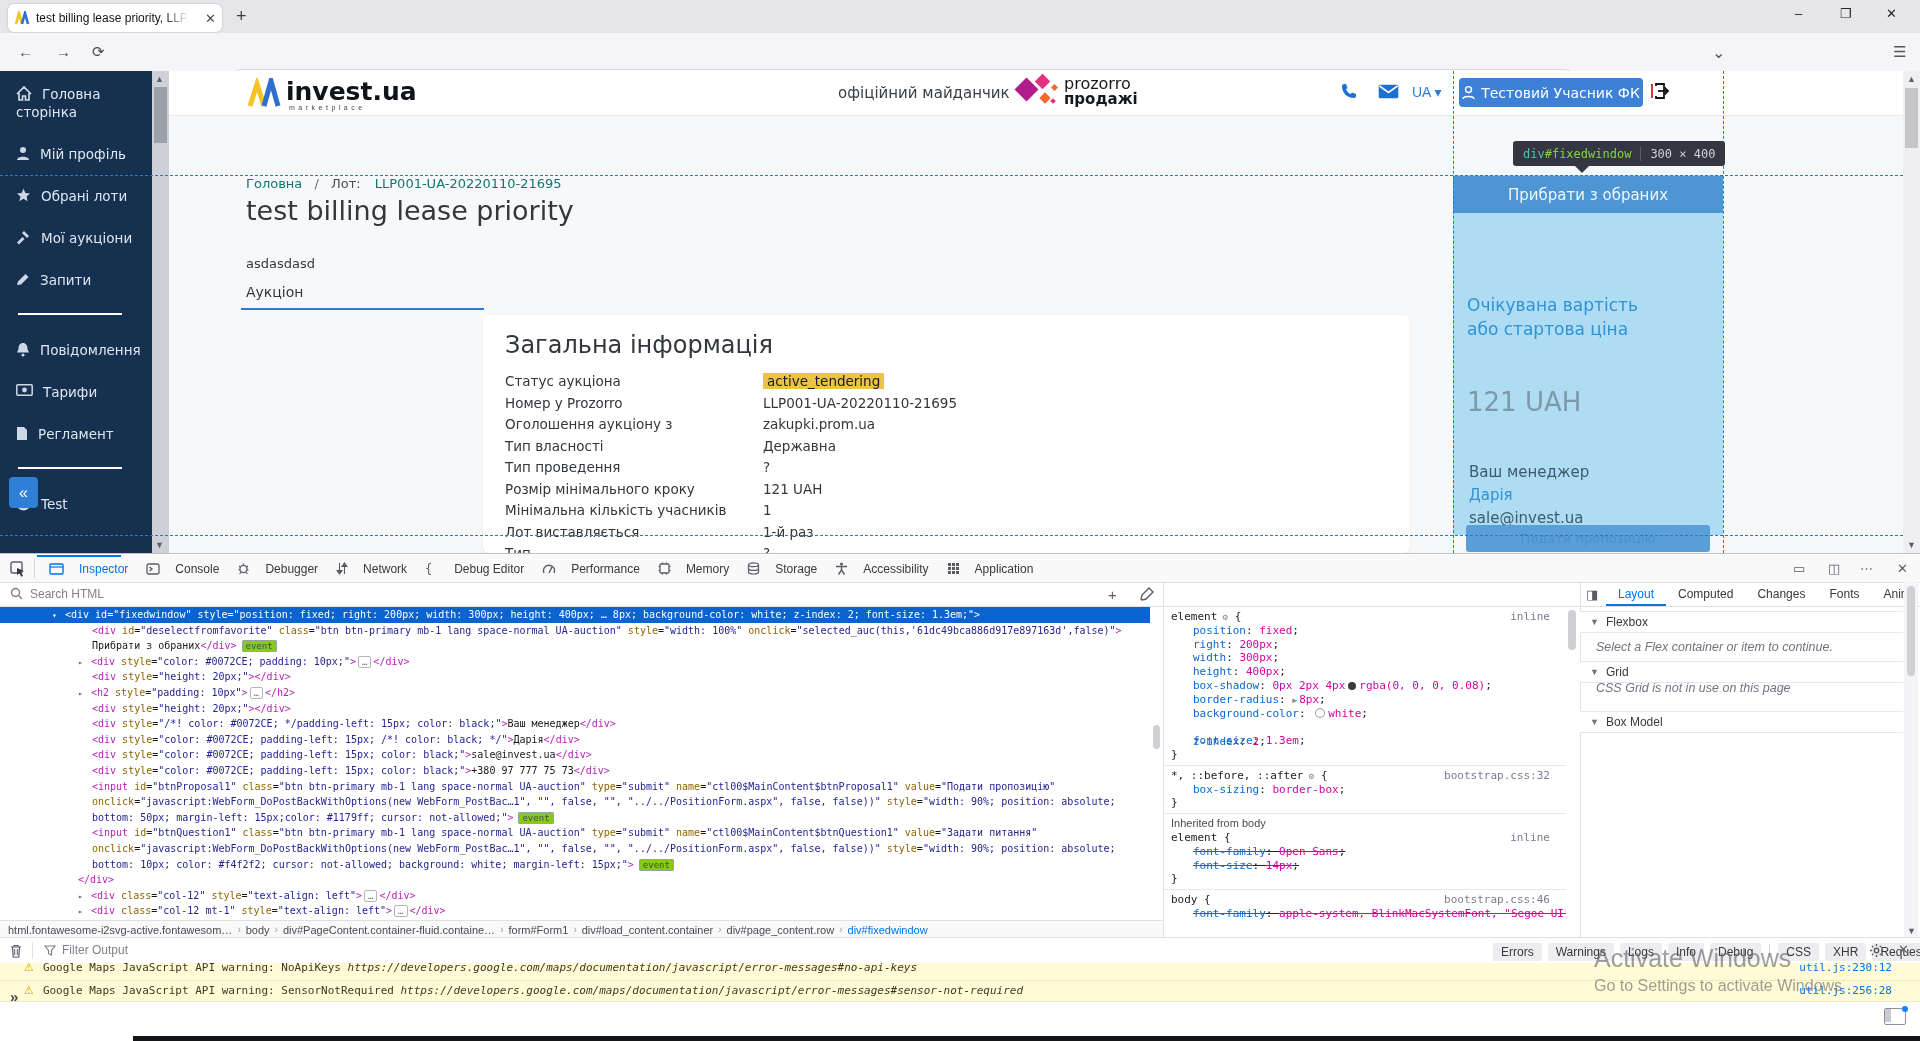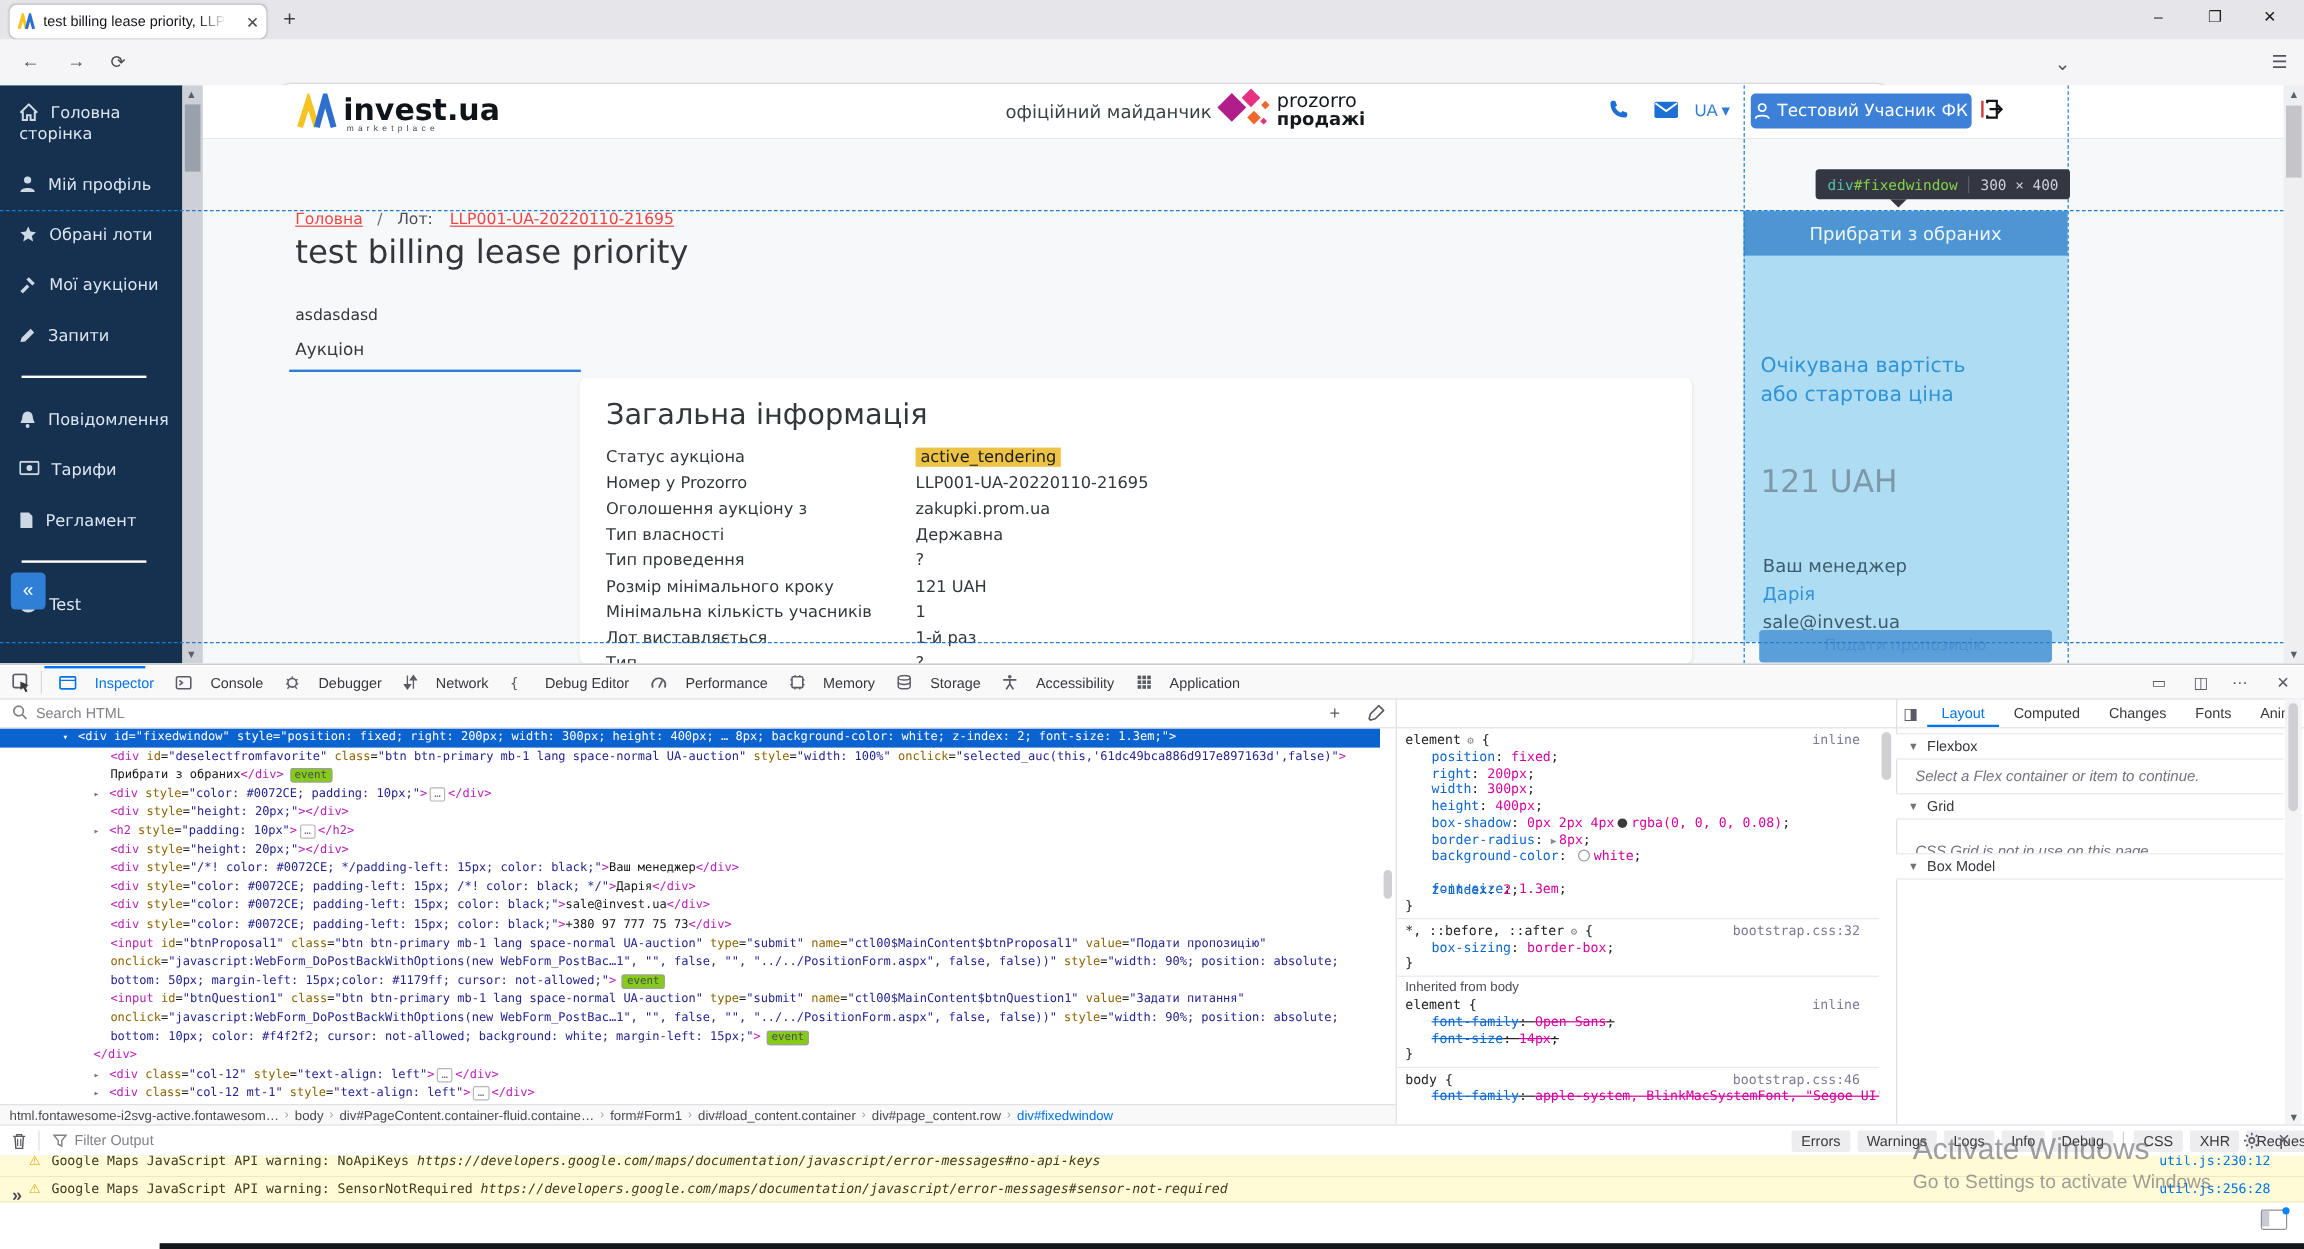--- a/index.html
+++ b/index.html
@@ -47,21 +47,21 @@
   .sb-item .i{float:left;margin:1px 10px 2px 0;opacity:.92;}
   .sb-item:after{content:"";display:block;clear:both;}
   .sb-div{height:2px;background:#fff;margin:4px 30px 26px 18px;}
   #sb-collapse{position:absolute;left:9px;top:406px;width:29px;height:31px;background:#2f7fd6;border-radius:4px;color:#fff;
                font-size:16px;display:flex;align-items:center;justify-content:center;}
   #sb-scroll{position:absolute;left:152px;top:0;width:17px;height:482px;background:#cdd1d7;}
   #sb-thumb{position:absolute;left:2px;top:16px;width:13px;height:56px;background:#9aa1ab;}
   .scr-arrow{position:absolute;left:3px;font-size:9px;color:#5a6069;}
   
   #crumbs-site{position:absolute;left:246px;top:105px;font-size:13px;color:#4a4f54;font-family:"DejaVu Sans",sans-serif;}
-  .sitelink{color:#ef4444;text-decoration:underline;}
+  .sitelink{color:#0f766e;}
   #page-title{position:absolute;left:246px;top:124px;font-size:27px;color:#33373b;font-family:"DejaVu Sans",sans-serif;}
   #page-sub{position:absolute;left:246px;top:185px;font-size:13px;color:#33373b;font-family:"DejaVu Sans",sans-serif;}
   #auction-tab{position:absolute;left:241px;top:213px;width:238px;border-bottom:2px solid #2e7cd5;padding:0 0 8px 5px;
                font-size:14px;color:#33373b;font-family:"DejaVu Sans",sans-serif;}
   #card{position:absolute;left:483px;top:244px;width:927px;height:238px;background:#fff;border-radius:6px;
         box-shadow:0 1px 3px rgba(0,0,0,.08);}
   #card-title{position:absolute;left:22px;top:16px;font-size:24px;color:#33373b;font-family:"DejaVu Sans",sans-serif;}
   #info-rows{position:absolute;left:22px;top:58px;width:880px;font-family:"DejaVu Sans",sans-serif;}
   .info-row{height:21.5px;font-size:13.5px;color:#33373b;position:relative;}
   .info-value{position:absolute;left:258px;top:0;}
@@ -606,21 +606,21 @@
       </div>
     <div class="lay-hdr" style="top:57px;">
         <span class="tri">▼</span>
         <span>Flexbox</span>
       </div>
     <div class="lay-msg" style="top:86px;">Select a Flex container or item to continue.</div>
     <div class="lay-hdr" style="top:107px;">
         <span class="tri">▼</span>
         <span>Grid</span>
       </div>
-    <div class="lay-msg" style="top:148px;">CSS Grid is not in use on this page</div>
+    <div class="lay-msg" style="top:127px;">CSS Grid is not in use on this page</div>
     <div class="lay-hdr" style="top:157px;">
         <span class="tri">▼</span>
         <span>Box Model</span>
       </div>
 
     <div id="lay-scroll">
         <div id="lay-thumb"></div>
         <span class="scr-arrow" style="bottom:2px;left:3px;">▼</span>
       </div>
 

